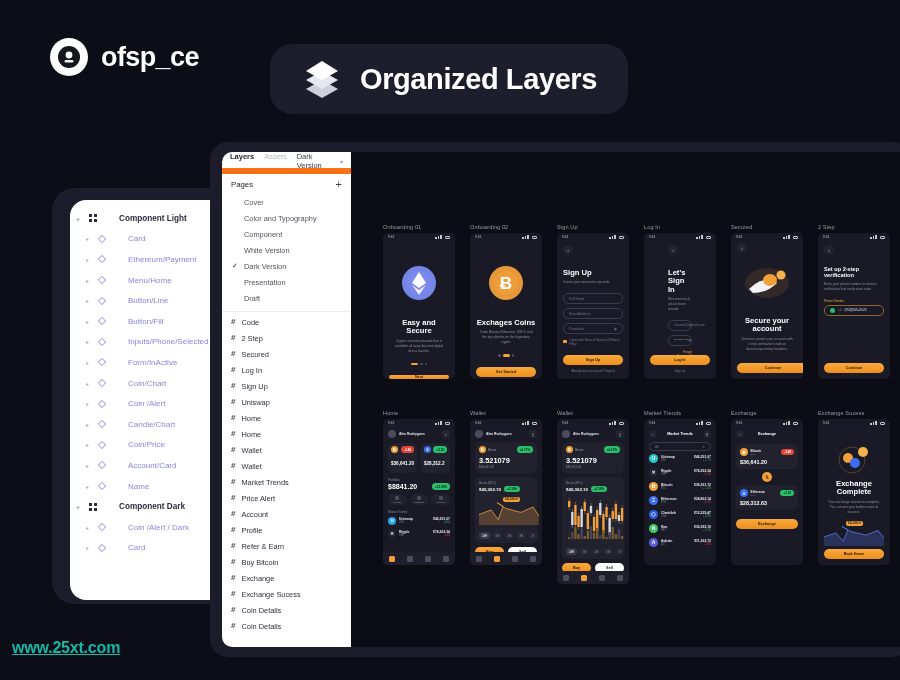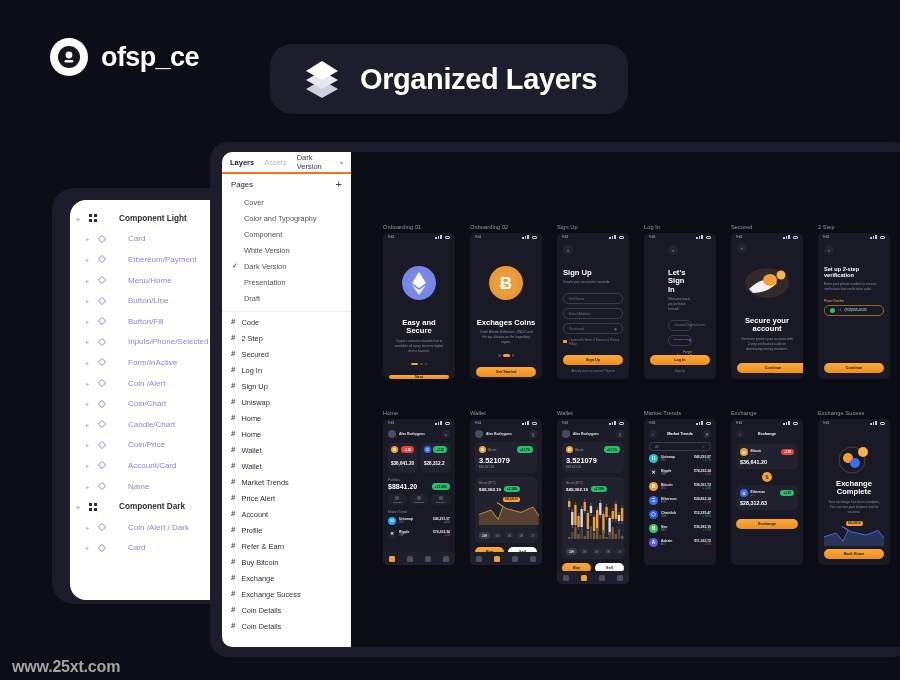--- a/index.html
+++ b/index.html
@@ -58,22 +58,22 @@
     position: absolute; left: 222px; top: 152px; width: 688px; height: 495px;
     background: #0c0c14; border-radius: 10px 0 0 10px; overflow: hidden;
     display: flex;
   }
   
   .fg-left {
     width: 129px; height: 100%; background: #ffffff; flex: none;
     display: flex; flex-direction: column;
   }
   .fg-tabs {
-    height: 22px; display: flex; align-items: center; gap: 10px;
-    padding: 0 8px; font-size: 7.5px; border-bottom: 2px solid #f97316;
+    height: 22px; display: flex; align-items: flex-start; gap: 10px;
+    padding: 0 8px; font-size: 7.5px; border-bottom: 6px solid #f97316;
   }
   .fg-tab { color: #b9b9c4; }
   .fg-tab.active { color: #1f1f2c; font-weight: 700; }
   .fg-version { margin-left: auto; color: #3a3a4a; display: flex; align-items: center; gap: 3px; }
   .fg-chev { font-size: 6px; color: #9b9baa; }
 
   .fg-pages-head {
     display: flex; align-items: center; height: 20px; padding: 0 9px;
     font-size: 7.8px; color: #1f1f2c; font-weight: 400;
   }
@@ -160,22 +160,22 @@
     padding: 1.5px 3px; border-radius: 3px; background: #262734;
   }
   .seg span.on { background: #3a3b4a; color: #fff; }
   .row-item { display: flex; align-items: center; gap: 3px; height: 13px; }
   .ri-name { font-size: 3.4px; color: #e6e6ef; font-weight: 700; }
   .ri-sym { font-size: 2.6px; color: #7b7b8b; }
   .ri-val { font-size: 3.4px; color: #e6e6ef; font-weight: 700; text-align: right; }
   .ri-ch { font-size: 2.6px; text-align: right; }
 
   .watermark {
-    position: absolute; left: 12px; bottom: 4px;
-    font-size: 16px; color: #a3a3a3; font-weight: 700; letter-spacing: -0.2px;
+    position: absolute; left: 12px; bottom: 23px;
+    font-size: 16px; color: #14b8a6; font-weight: 700; letter-spacing: -0.2px; text-decoration: underline;
   }
 </style>
 </head>
 <body>
 
 <div class="stage">
 
   <div class="brand">
     <div class="brand-mark">
       <svg width="24" height="24" viewBox="0 0 24 24">
@@ -276,30 +276,30 @@
           </span>
           <span class="lp-label">Form/InActive</span>
         </div>
         <div class="lp-row child">
           <span class="lp-caret">▸</span>
           <span class="lp-ico">
             <svg width="8" height="8" viewBox="0 0 8 8">
               <path d="M4 0.4 L7.6 4 L4 7.6 L0.4 4 Z" fill="none" stroke="#8b84e0" stroke-width="1"></path>
             </svg>
           </span>
+          <span class="lp-label">Coin/Chart</span>
+        </div>
+        <div class="lp-row child">
+          <span class="lp-caret">▸</span>
+          <span class="lp-ico">
+            <svg width="8" height="8" viewBox="0 0 8 8">
+              <path d="M4 0.4 L7.6 4 L4 7.6 L0.4 4 Z" fill="none" stroke="#8b84e0" stroke-width="1"></path>
+            </svg>
+          </span>
           <span class="lp-label">Coin /Alert</span>
-        </div>
-        <div class="lp-row child">
-          <span class="lp-caret">▸</span>
-          <span class="lp-ico">
-            <svg width="8" height="8" viewBox="0 0 8 8">
-              <path d="M4 0.4 L7.6 4 L4 7.6 L0.4 4 Z" fill="none" stroke="#8b84e0" stroke-width="1"></path>
-            </svg>
-          </span>
-          <span class="lp-label">Coin/Chart</span>
         </div>
         <div class="lp-row child">
           <span class="lp-caret">▸</span>
           <span class="lp-ico">
             <svg width="8" height="8" viewBox="0 0 8 8">
               <path d="M4 0.4 L7.6 4 L4 7.6 L0.4 4 Z" fill="none" stroke="#8b84e0" stroke-width="1"></path>
             </svg>
           </span>
           <span class="lp-label">Candle/Chart</span>
         </div>

